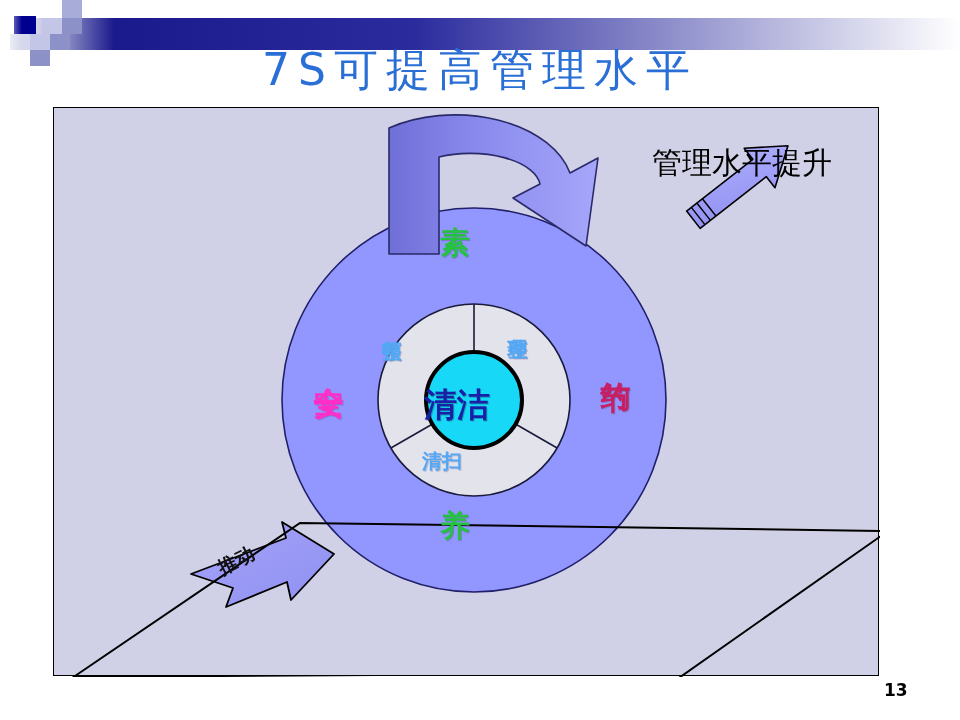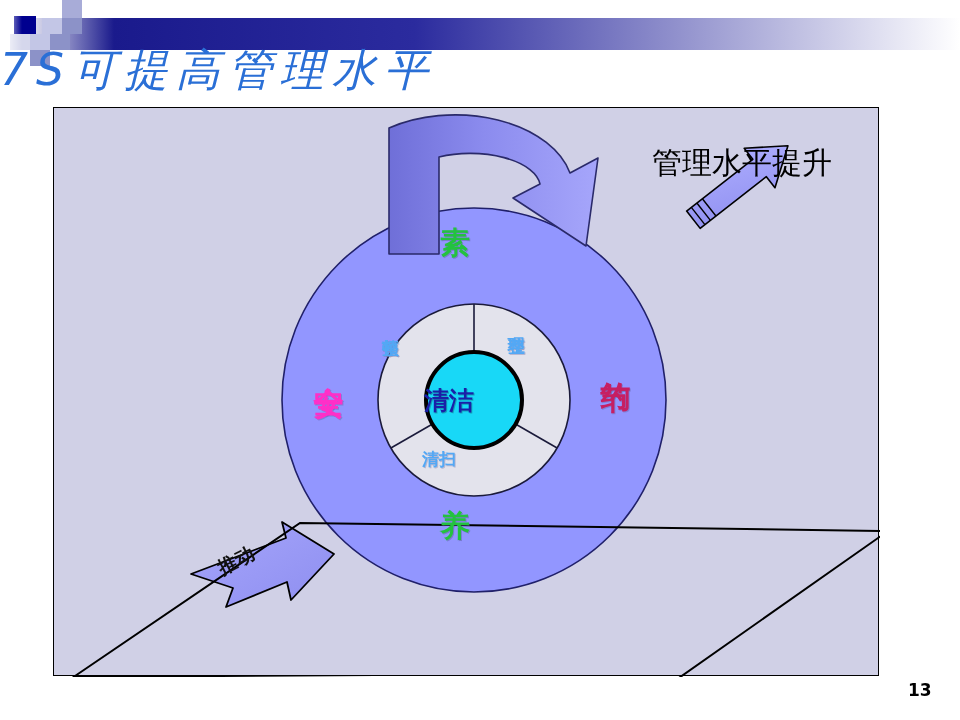--- a/index.html
+++ b/index.html
@@ -11,29 +11,28 @@
     overflow:hidden;
   }
 
   
   #header-deco { position:absolute; left:0; top:0; width:960px; height:100px; }
 
   
   #slide-title {
     position:absolute;
     left:0; top:44px; width:960px;
-    text-align:left;
+    text-align:center;
     font-family:"DejaVu Sans","Liberation Sans",sans-serif;
     font-size:44px;
     font-weight:400;
     color:#2a6fd6;
     letter-spacing:8px;
     line-height:52px;
     white-space:nowrap;
-    font-style:italic;
   }
 
   
   #content-frame {
     position:absolute;
     left:53px; top:107px;
     width:826px; height:569px;
     background:#d0d0e6;
     border:1.5px solid #000;
   }
@@ -51,43 +50,43 @@
     font-size:30px; font-weight:700; color:#ff2fc8;
     text-shadow:1px 1px 0 rgba(90,90,150,.35);
     writing-mode:vertical-rl; text-orientation:upright; line-height:1.12;
   }
   .lbl-save {
     font-size:30px; font-weight:700; color:#c61f63;
     text-shadow:1px 1px 0 rgba(90,90,150,.35);
     writing-mode:vertical-rl; text-orientation:upright; line-height:1.12;
   }
   .lbl-inner {
-    font-size:17px; font-weight:700; color:#53a8f5;
+    font-size:20px; font-weight:700; color:#53a8f5;
     text-shadow:1px 1px 0 rgba(120,120,170,.40);
   }
   .lbl-inner-v {
     writing-mode:vertical-rl; text-orientation:upright; line-height:1.05;
   }
   .lbl-core {
-    font-size:25px; font-weight:700; color:#1a1fa8;
+    font-size:33px; font-weight:700; color:#1a1fa8;
     text-shadow:1px 1px 0 rgba(0,0,0,.25);
   }
   .lbl-promote {
     font-size:19px; font-weight:700; color:#111;
     transform:rotate(-27deg); transform-origin:center center;
   }
   .lbl-improve {
     font-size:30px; font-weight:400; color:#000;text-align:right;
   }
 
   
   #page-number {
     position:absolute;
     left:884px; top:680px;
-    font-size:17px; font-weight:700; color:#000;margin-left:24px;
+    font-size:17px; font-weight:700; color:#000;
   }
 </style>
 </head>
 <body>
 
 <svg id="header-deco" viewBox="0 0 960 100" preserveAspectRatio="none">
   <defs>
     <linearGradient id="bandGrad" x1="0" y1="0" x2="1" y2="0">
       <stop offset="0" stop-color="#ffffff"></stop>
       <stop offset="0.10" stop-color="#1a1a8c"></stop>

